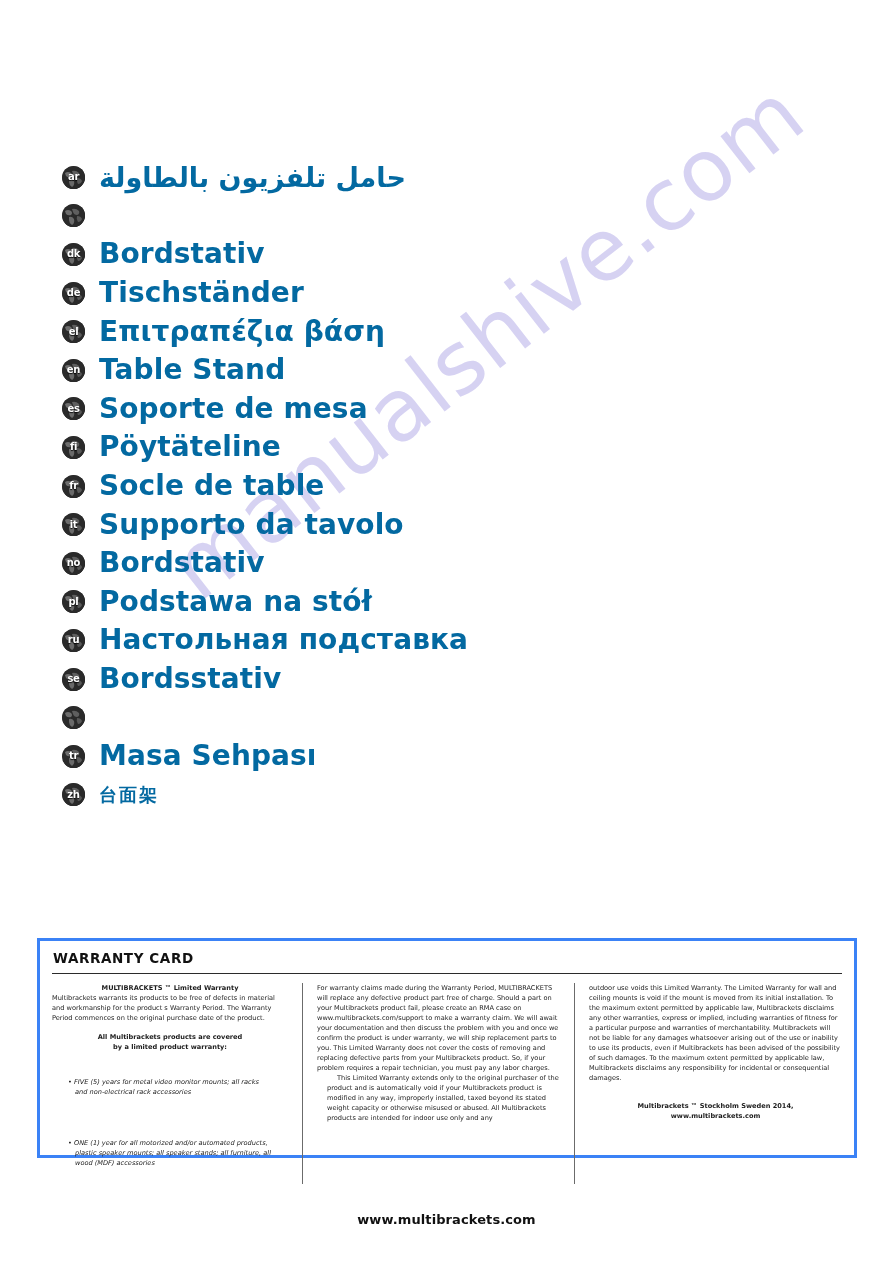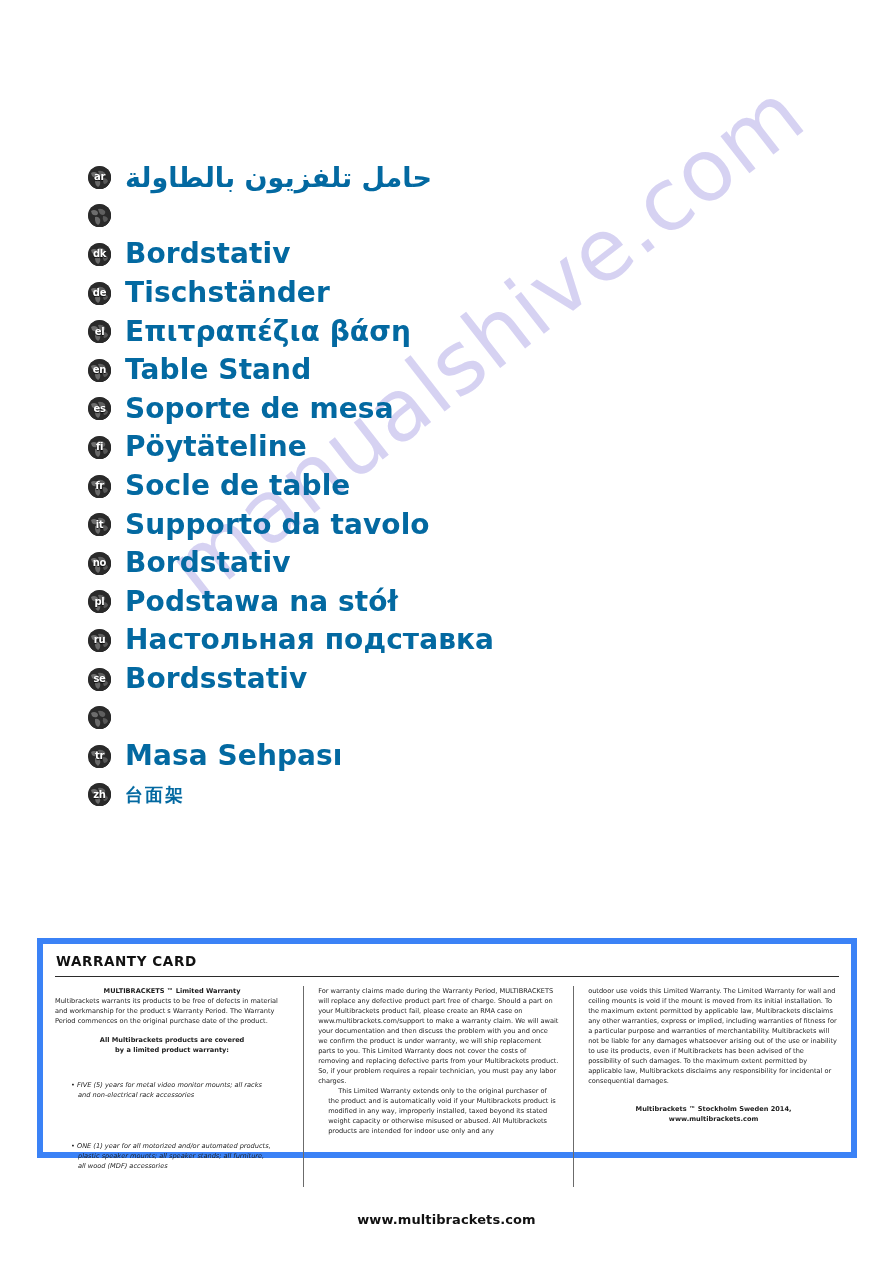--- a/index.html
+++ b/index.html
@@ -37,21 +37,21 @@
     color: #cbc6ef;
     opacity: 0.78;
     white-space: nowrap;
     transform: rotate(-38deg);
     transform-origin: 0 0;
   }
 
   
   #lang-list {
     position: absolute;
-    left: 88px;
+    left: 62px;
     top: 158px;
     width: 760px;
     z-index: 10;
   }
   .lang-row {
     display: flex;
     align-items: center;
     height: 38.6px;
   }
   .globe {
@@ -108,21 +108,21 @@
     letter-spacing: 2px;
   }
 
   
   #warranty-card {
     position: absolute;
     left: 37px;
     top: 938px;
     width: 820px;
     height: 220px;
-    border: 6px solid #3b82f6;
+    border: 3px solid #3b82f6;
     box-sizing: border-box;
     background: #ffffff;
     z-index: 10;
   }
   #warranty-title {
     font-family: "DejaVu Sans", sans-serif;
     font-size: 13.5px;
     font-weight: 700;
     letter-spacing: 0.6px;
     color: #111111;

